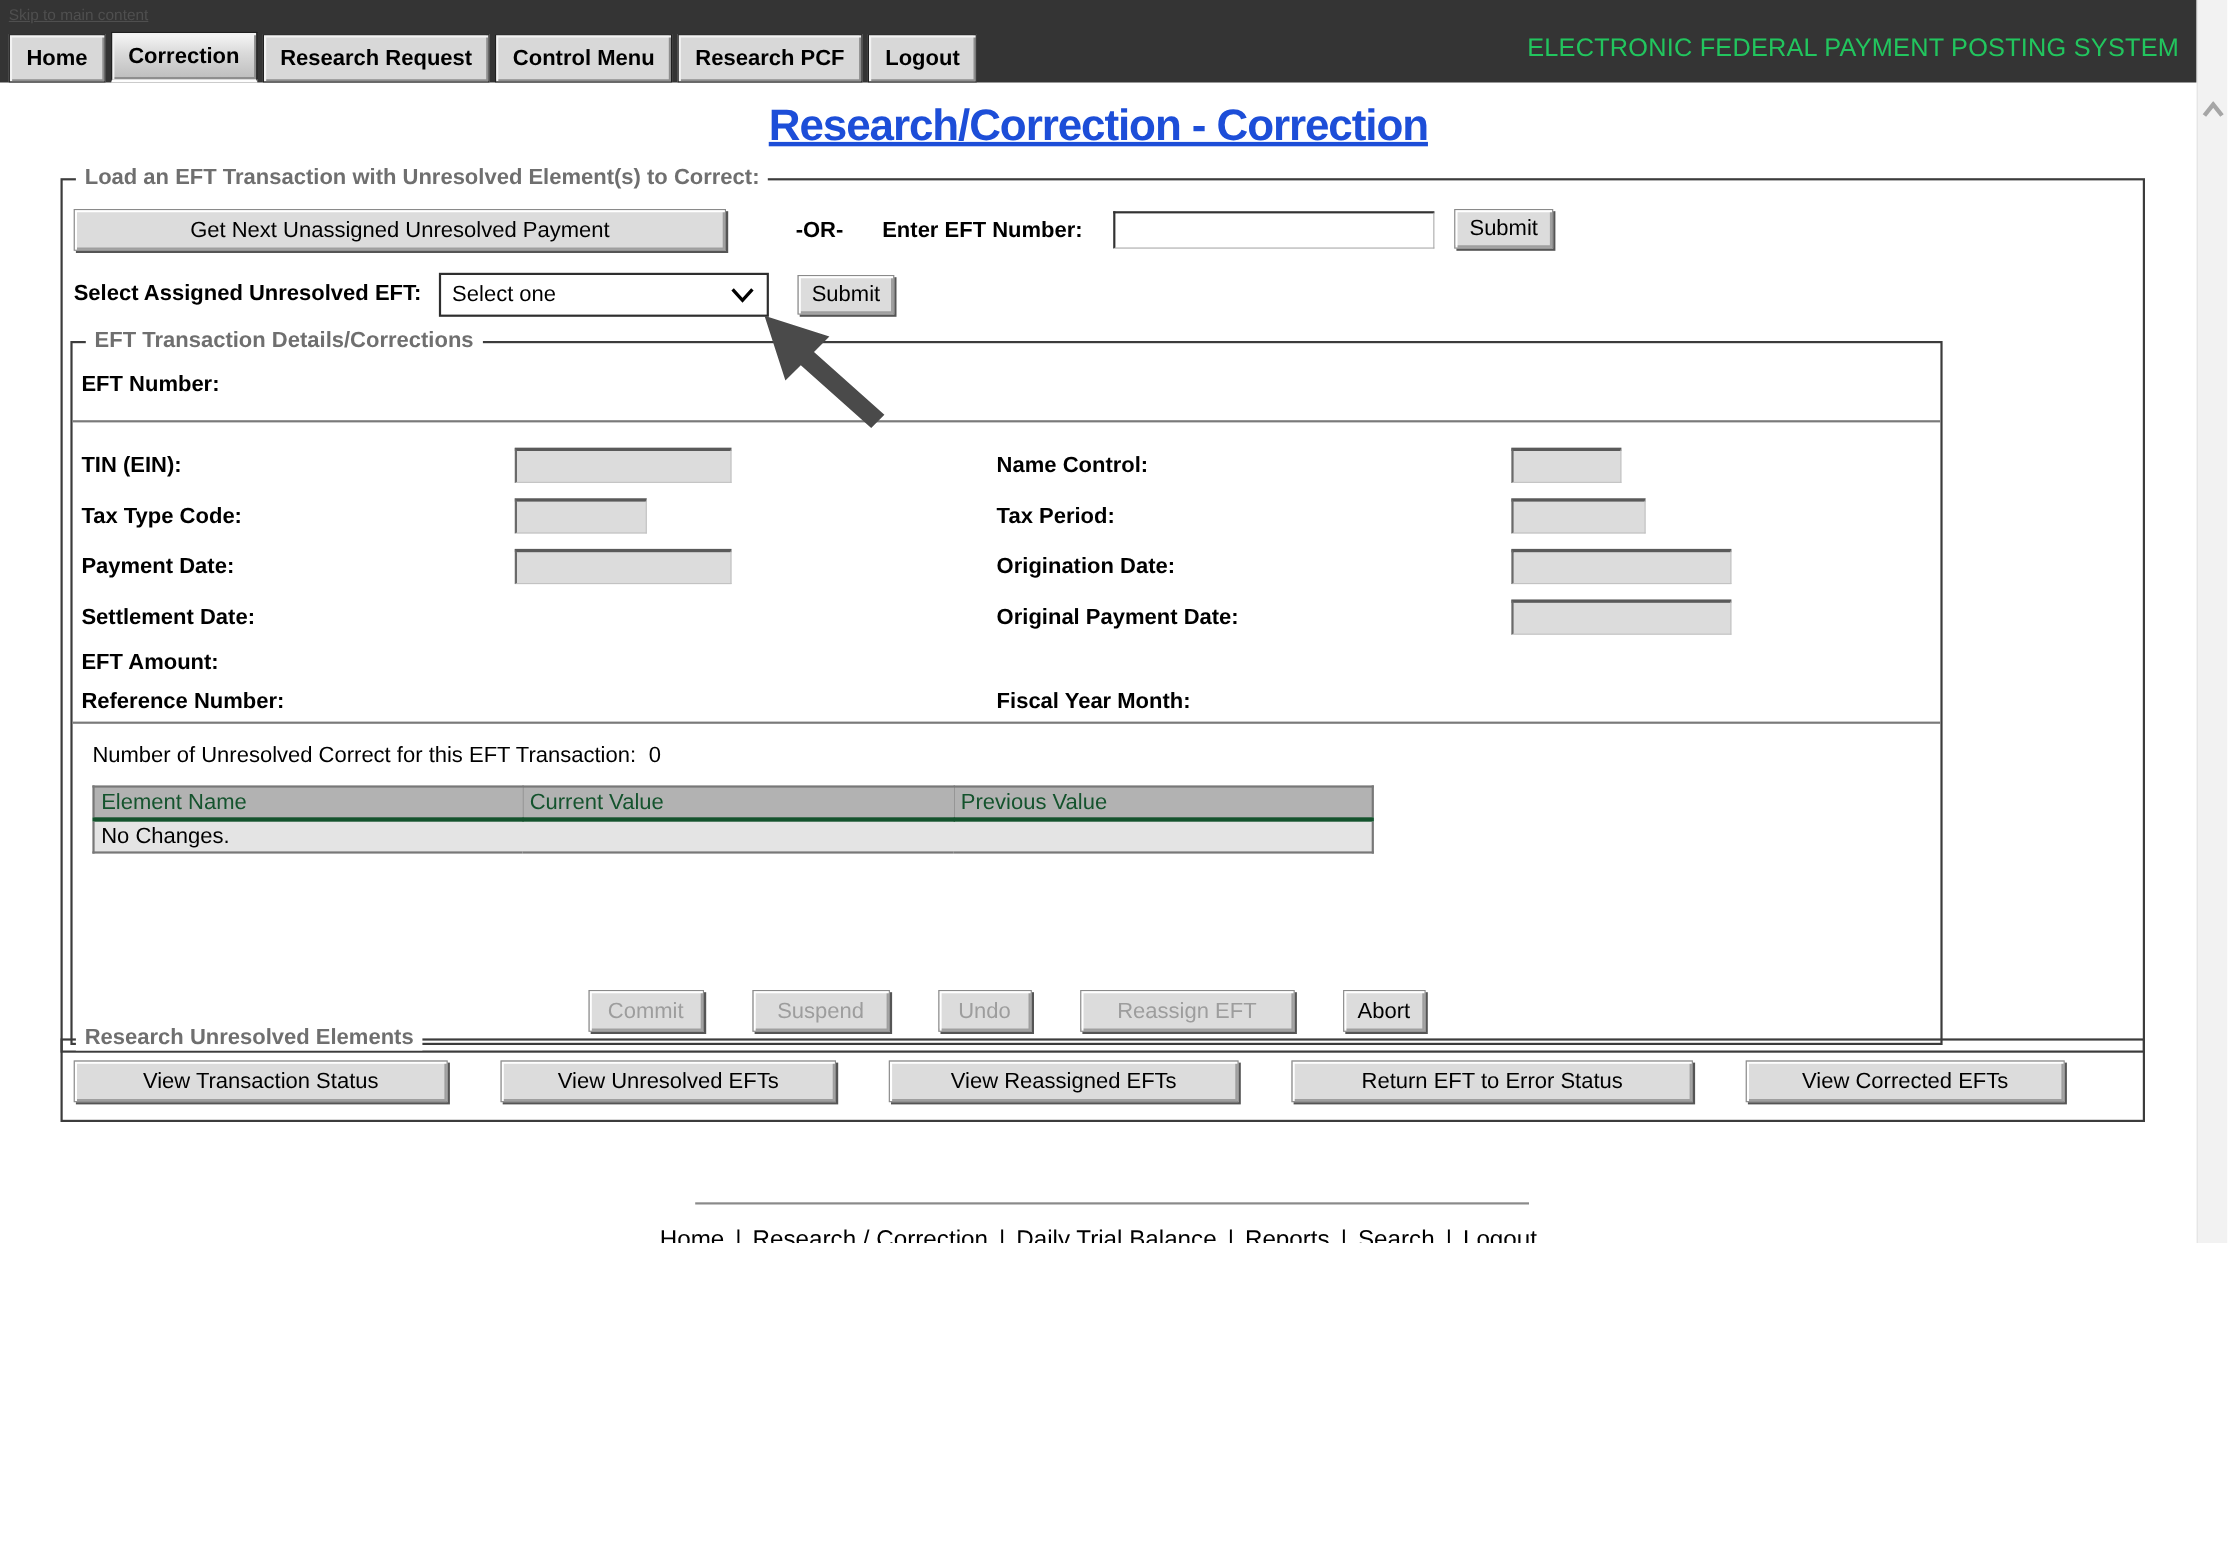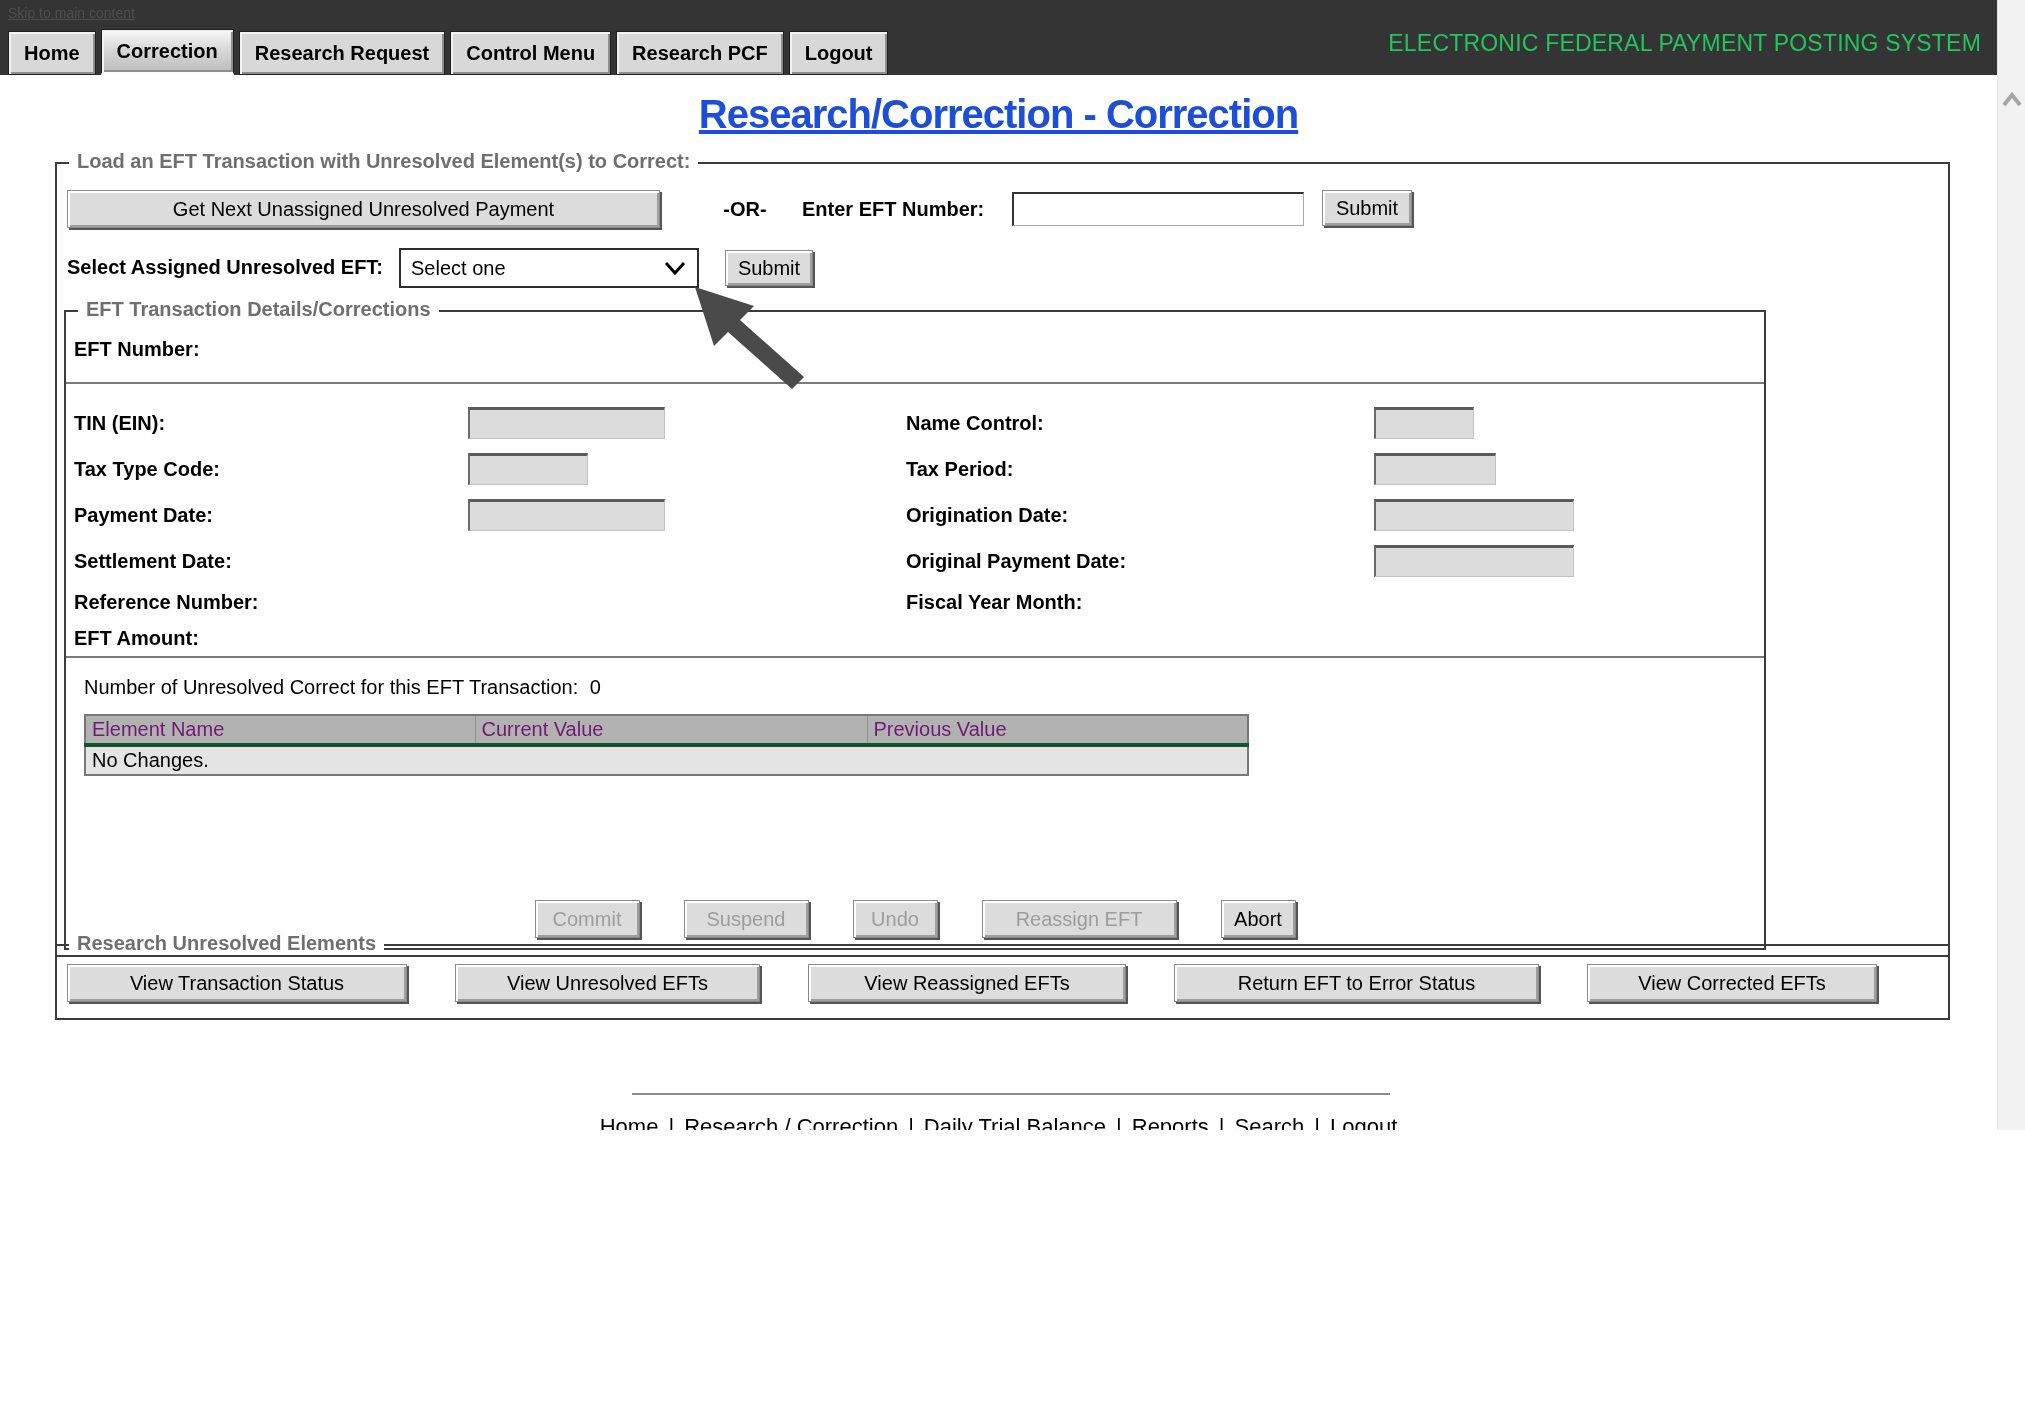--- a/index.html
+++ b/index.html
@@ -46,21 +46,21 @@
               justify-content:space-between; padding:0 10px; font-size:20px; cursor:pointer; }
   .hr-line { position:absolute; height:2px; background:#7a7a7a; }
 
   
   .frow { display:flex; align-items:center; }
   .frow .c1 { width:394px; } .frow .c2 { width:438px; } .frow .c3 { width:468px; } .frow .c4 { flex:1; }
 
   
   .chg-table { position:absolute; left:18px; top:402px; width:1165px; border:2px solid #787878;
                border-collapse:collapse; font-size:20px; }
-  .chg-table th { background:#b2b2b2; color:#701a75; font-weight:normal; text-align:left;
+  .chg-table th { background:#b2b2b2; color:#14532d; font-weight:normal; text-align:left;
                   height:30px; padding:0 6px; border-left:1px solid #8f8f8f; }
   .chg-table th:first-child { border-left:none; }
   .chg-table td { background:#e4e4e4; color:#000; height:30px; padding:0 6px; border-top:4px solid #14532d; }
 
   .actions { position:absolute; left:0; top:588px; width:100%; display:flex; justify-content:center; gap:44px; }
 
   .research-btns { position:absolute; left:10px; top:18px; width:1810px; display:flex; justify-content:space-between; }
 
   
   .footer-hr { position:absolute; left:632px; top:1093px; width:758px; height:2px; background:#8a8a8a; }
@@ -154,30 +154,30 @@
         </div>
         <div class="frow" style="height:46px;">
           <div class="c1 blabel">Settlement Date:</div>
           <div class="c2"></div>
           <div class="c3 blabel">Original Payment Date:</div>
           <div class="c4">
               <div class="gray-field" style="width:200px;"></div>
             </div>
         </div>
         <div class="frow" style="height:36px;">
+          <div class="c1 blabel">EFT Amount:</div>
+          <div class="c2"></div>
+            <div class="c3"></div>
+            <div class="c4"></div>
+        </div>
+        <div class="frow" style="height:36px;">
           <div class="c1 blabel">Reference Number:</div>
           <div class="c2"></div>
           <div class="c3 blabel">Fiscal Year Month:</div>
           <div class="c4"></div>
-        </div>
-        <div class="frow" style="height:36px;">
-          <div class="c1 blabel">EFT Amount:</div>
-          <div class="c2"></div>
-            <div class="c3"></div>
-            <div class="c4"></div>
         </div>
       </div>
 
       <div class="hr-line" style="left:0; top:344px; width:100%;"></div>
 
       <div style="position:absolute; left:18px; top:364px; font-size:20px; color:#000;">
         <span>Number of Unresolved Correct for this EFT Transaction:</span>
         <span style="margin-left:6px;">0</span>
       </div>
 

